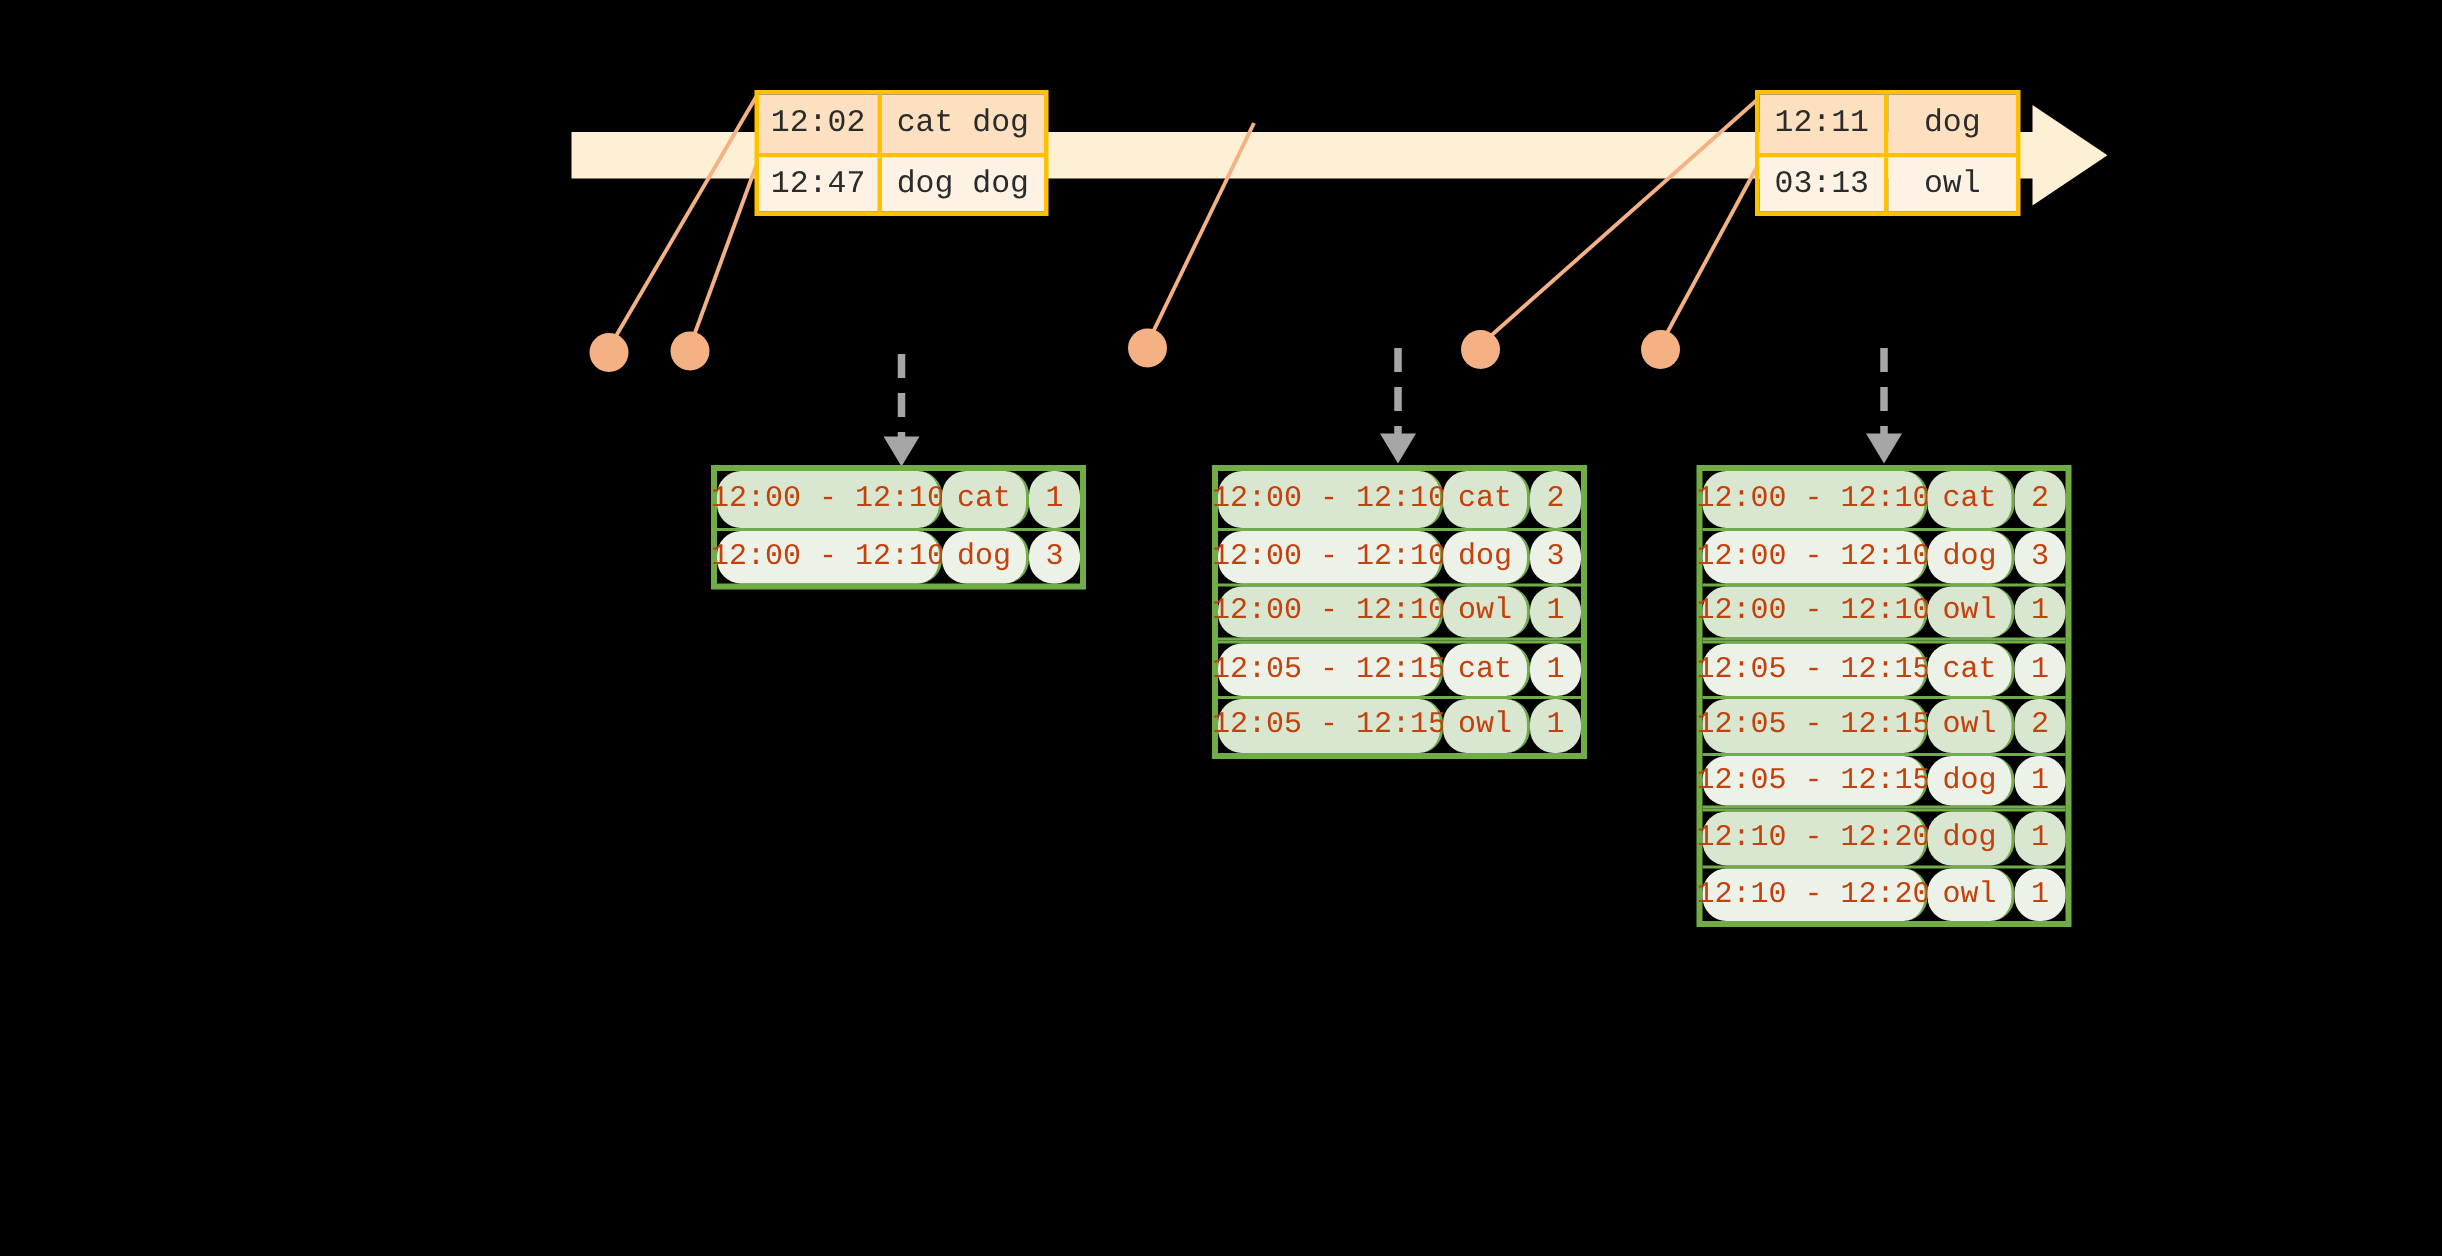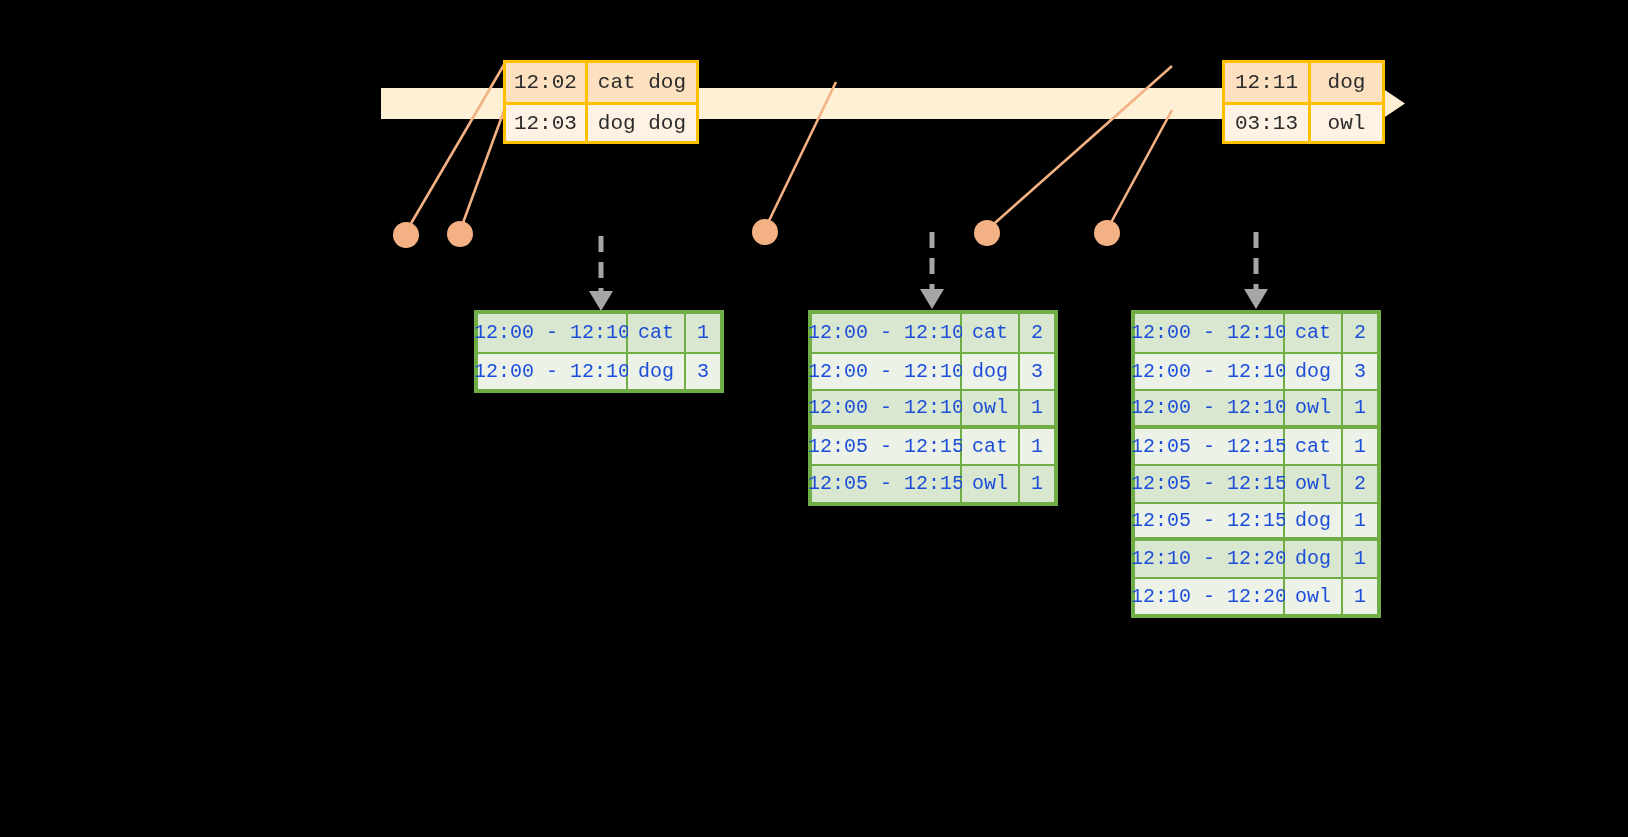--- a/index.html
+++ b/index.html
@@ -78,23 +78,24 @@
   }
   .res-row + .res-row { border-top: 2px solid #70AD47; }
   .res-row.band-end { border-bottom: 2px solid #70AD47; }
   .res-row.shade .res-cell { background: #D9E6D0; }
   .res-row.plain .res-cell { background: #EDF2E8; }
   .res-cell {
     display: flex;
     align-items: center;
     justify-content: center;
     font-size: 20px;
-    color: #1d4ed8;
+    color: #c2410c;
     box-sizing: border-box;
     white-space: nowrap;
+    border-radius: 16px;
   }
   .res-cell.c-window { width: 150px; border-right: 2px solid #70AD47; }
   .res-cell.c-key    { width: 58px;  border-right: 2px solid #70AD47; }
   .res-cell.c-count  { width: 34px; }
 </style>
 </head>
 <body>
 
 <div id="stage">
 
@@ -132,27 +133,27 @@
       <polygon points="1244,289 1268,289 1256,309" stroke="none"></polygon>
     </g>
   </svg>
 
   <div class="evt-group" style="left:503px; top:60px; width:196px;">
     <div class="evt-row shade">
       <div class="evt-time">12:02</div>
       <div class="evt-text">cat dog</div>
     </div>
     <div class="evt-row plain">
-      <div class="evt-time">12:03</div>
+      <div class="evt-time">12:47</div>
       <div class="evt-text">dog dog</div>
     </div>
   </div>
 
 
-  <div class="evt-group" style="left:1222px; top:60px; width:163px;">
+  <div class="evt-group" style="left:1170px; top:60px; width:177px;">
     <div class="evt-row shade">
       <div class="evt-time">12:11</div>
       <div class="evt-text">dog</div>
     </div>
     <div class="evt-row plain">
       <div class="evt-time">03:13</div>
       <div class="evt-text">owl</div>
     </div>
   </div>
 

